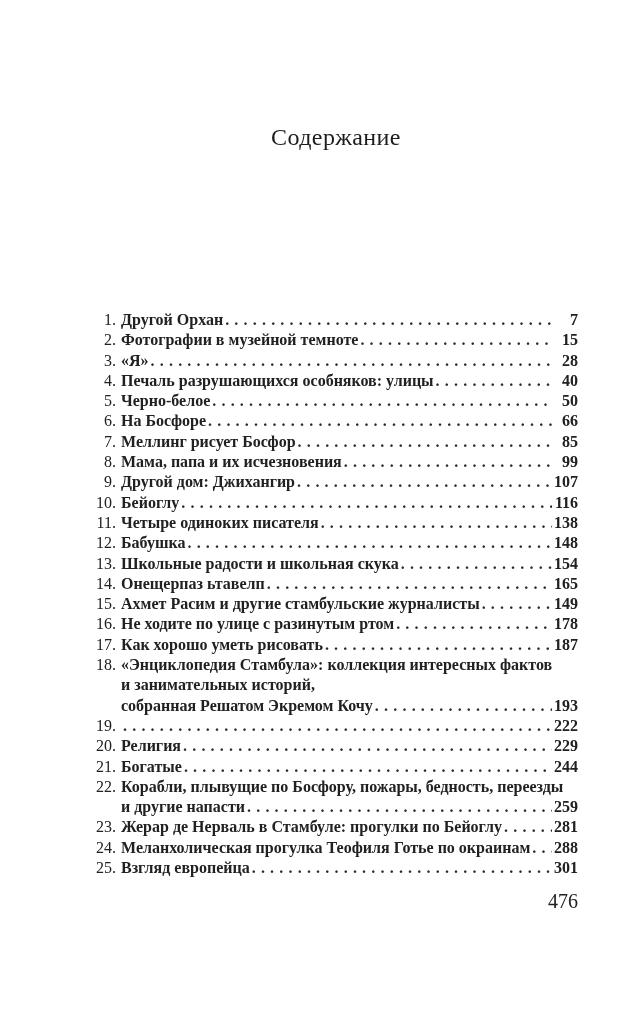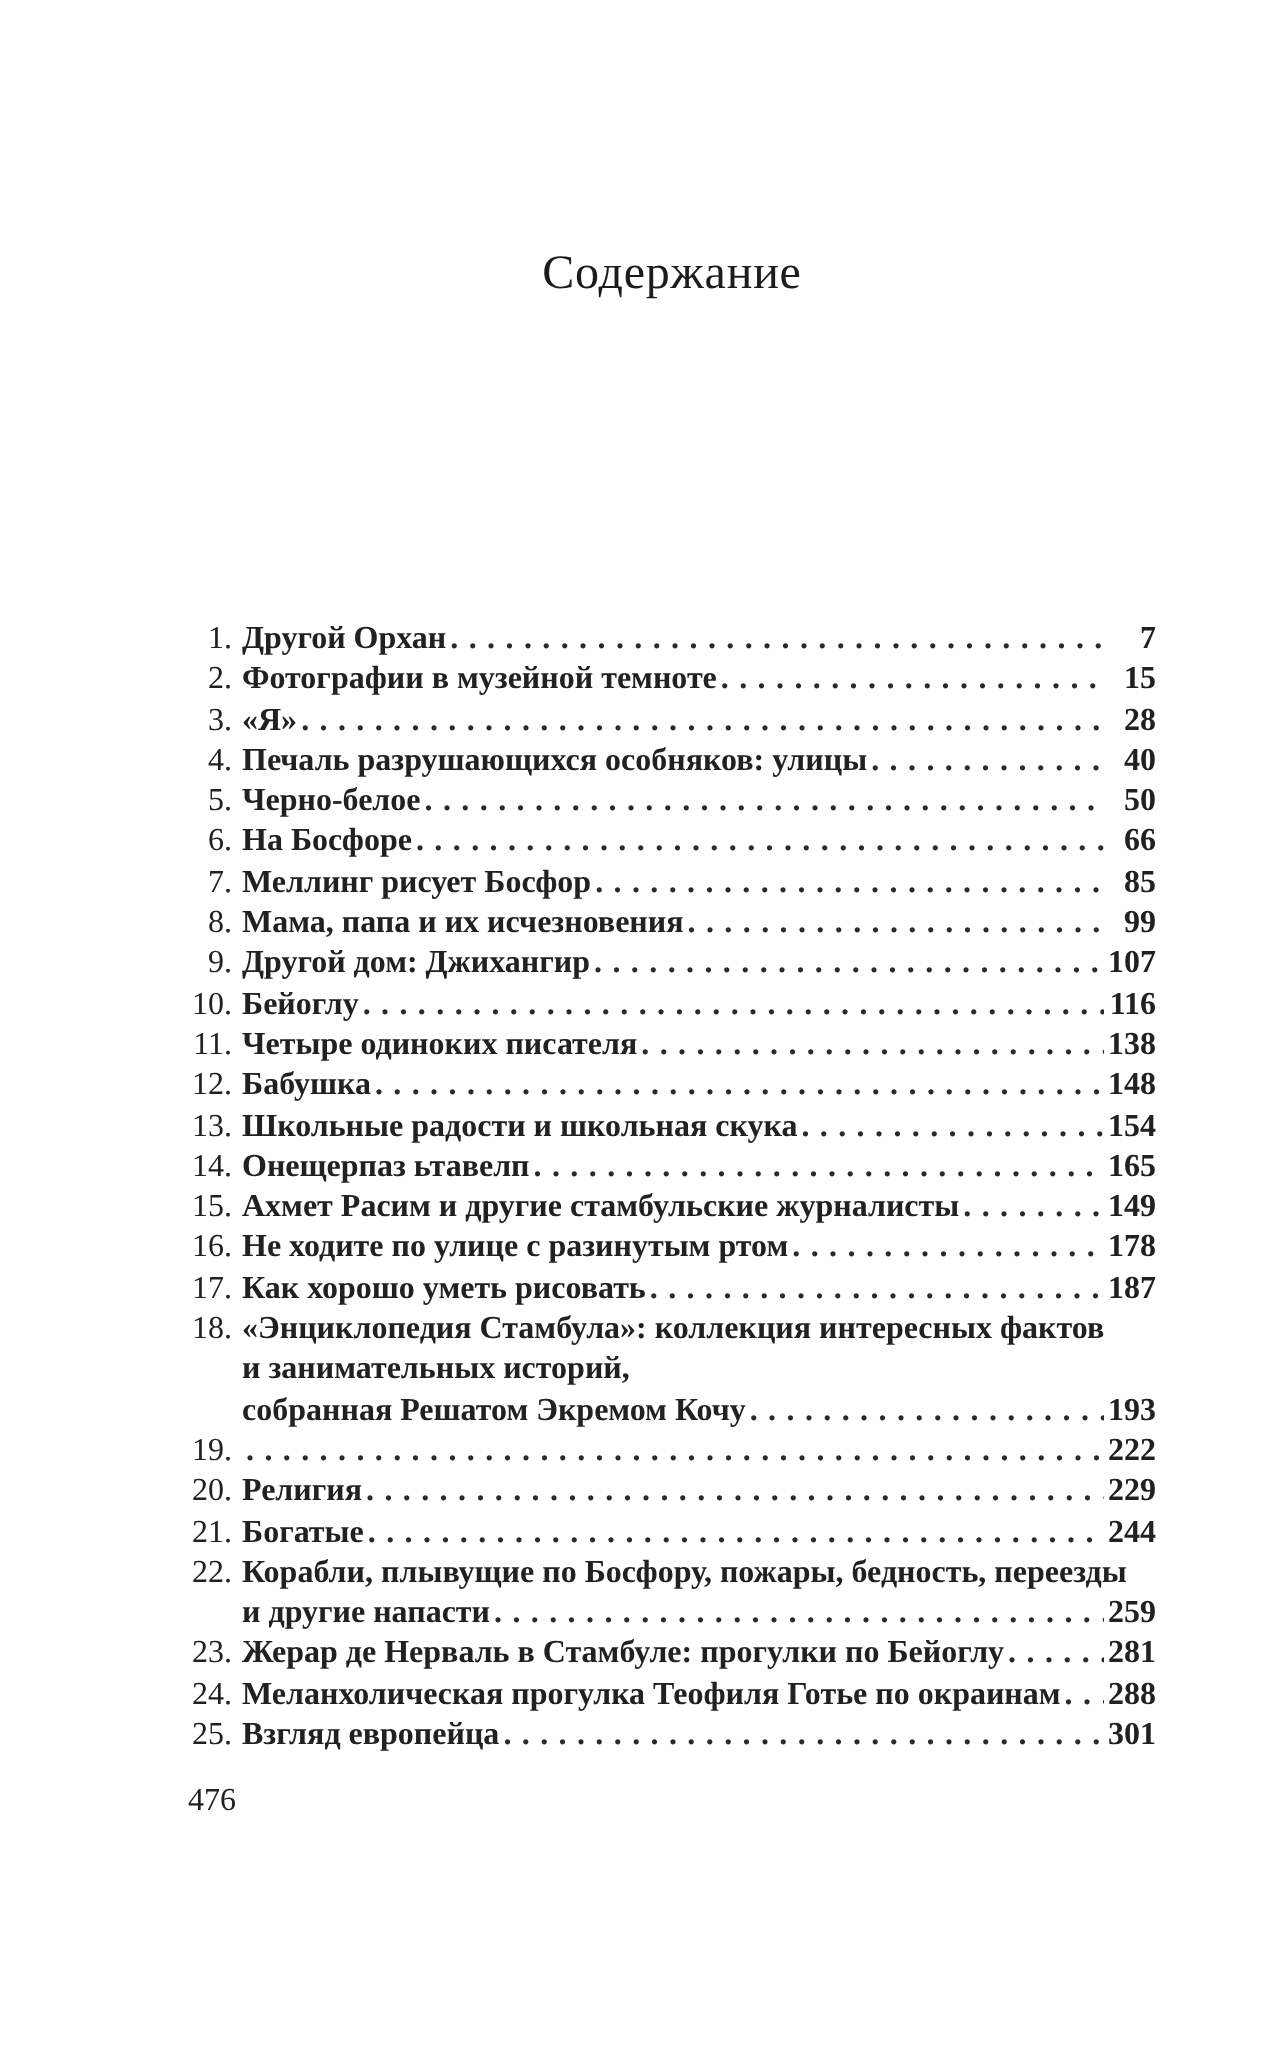--- a/index.html
+++ b/index.html
@@ -59,23 +59,23 @@
     content: ". . . . . . . . . . . . . . . . . . . . . . . . . . . . . . . . . . . . . . . . . . . . . . . . . . . . . . . . . . . . . . . . . . . . . . . . . . . . . . . . . . . .";
   }
   .pg {
     flex: 0 0 auto;
     min-width: 26px;
     text-align: right;
     white-space: pre;
   }
   .folio {
     margin-top: 13px;
-    font-size: 16px;
+    font-size: 20px;
     line-height: 20px;
-    text-align: left;
+    text-align: right;
   }
 </style>
 </head>
 <body>
 
 <div class="sheet">
   <h1 class="title">Содержание</h1>
   <div class="toc" id="toc">
       <div class="entry">
     <span class="num">1.</span>

